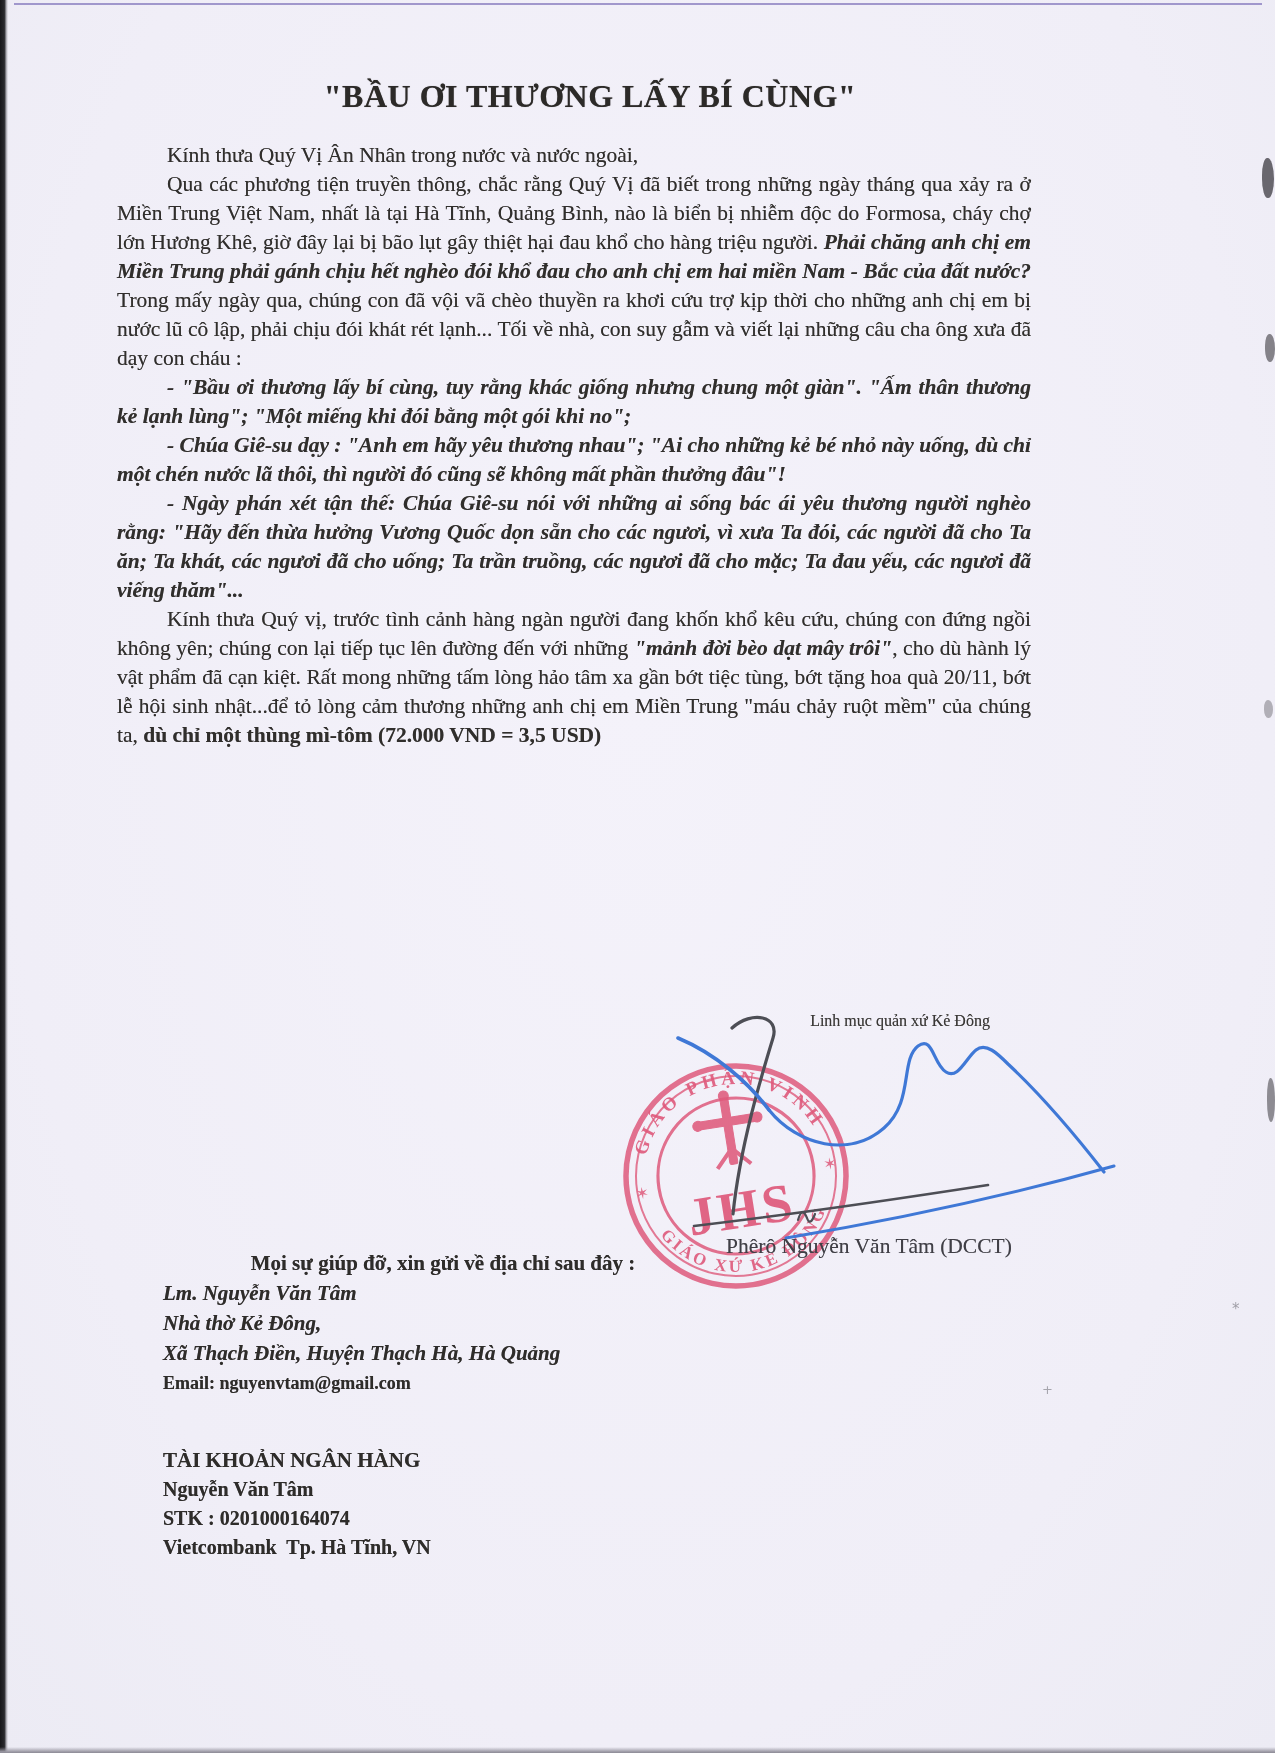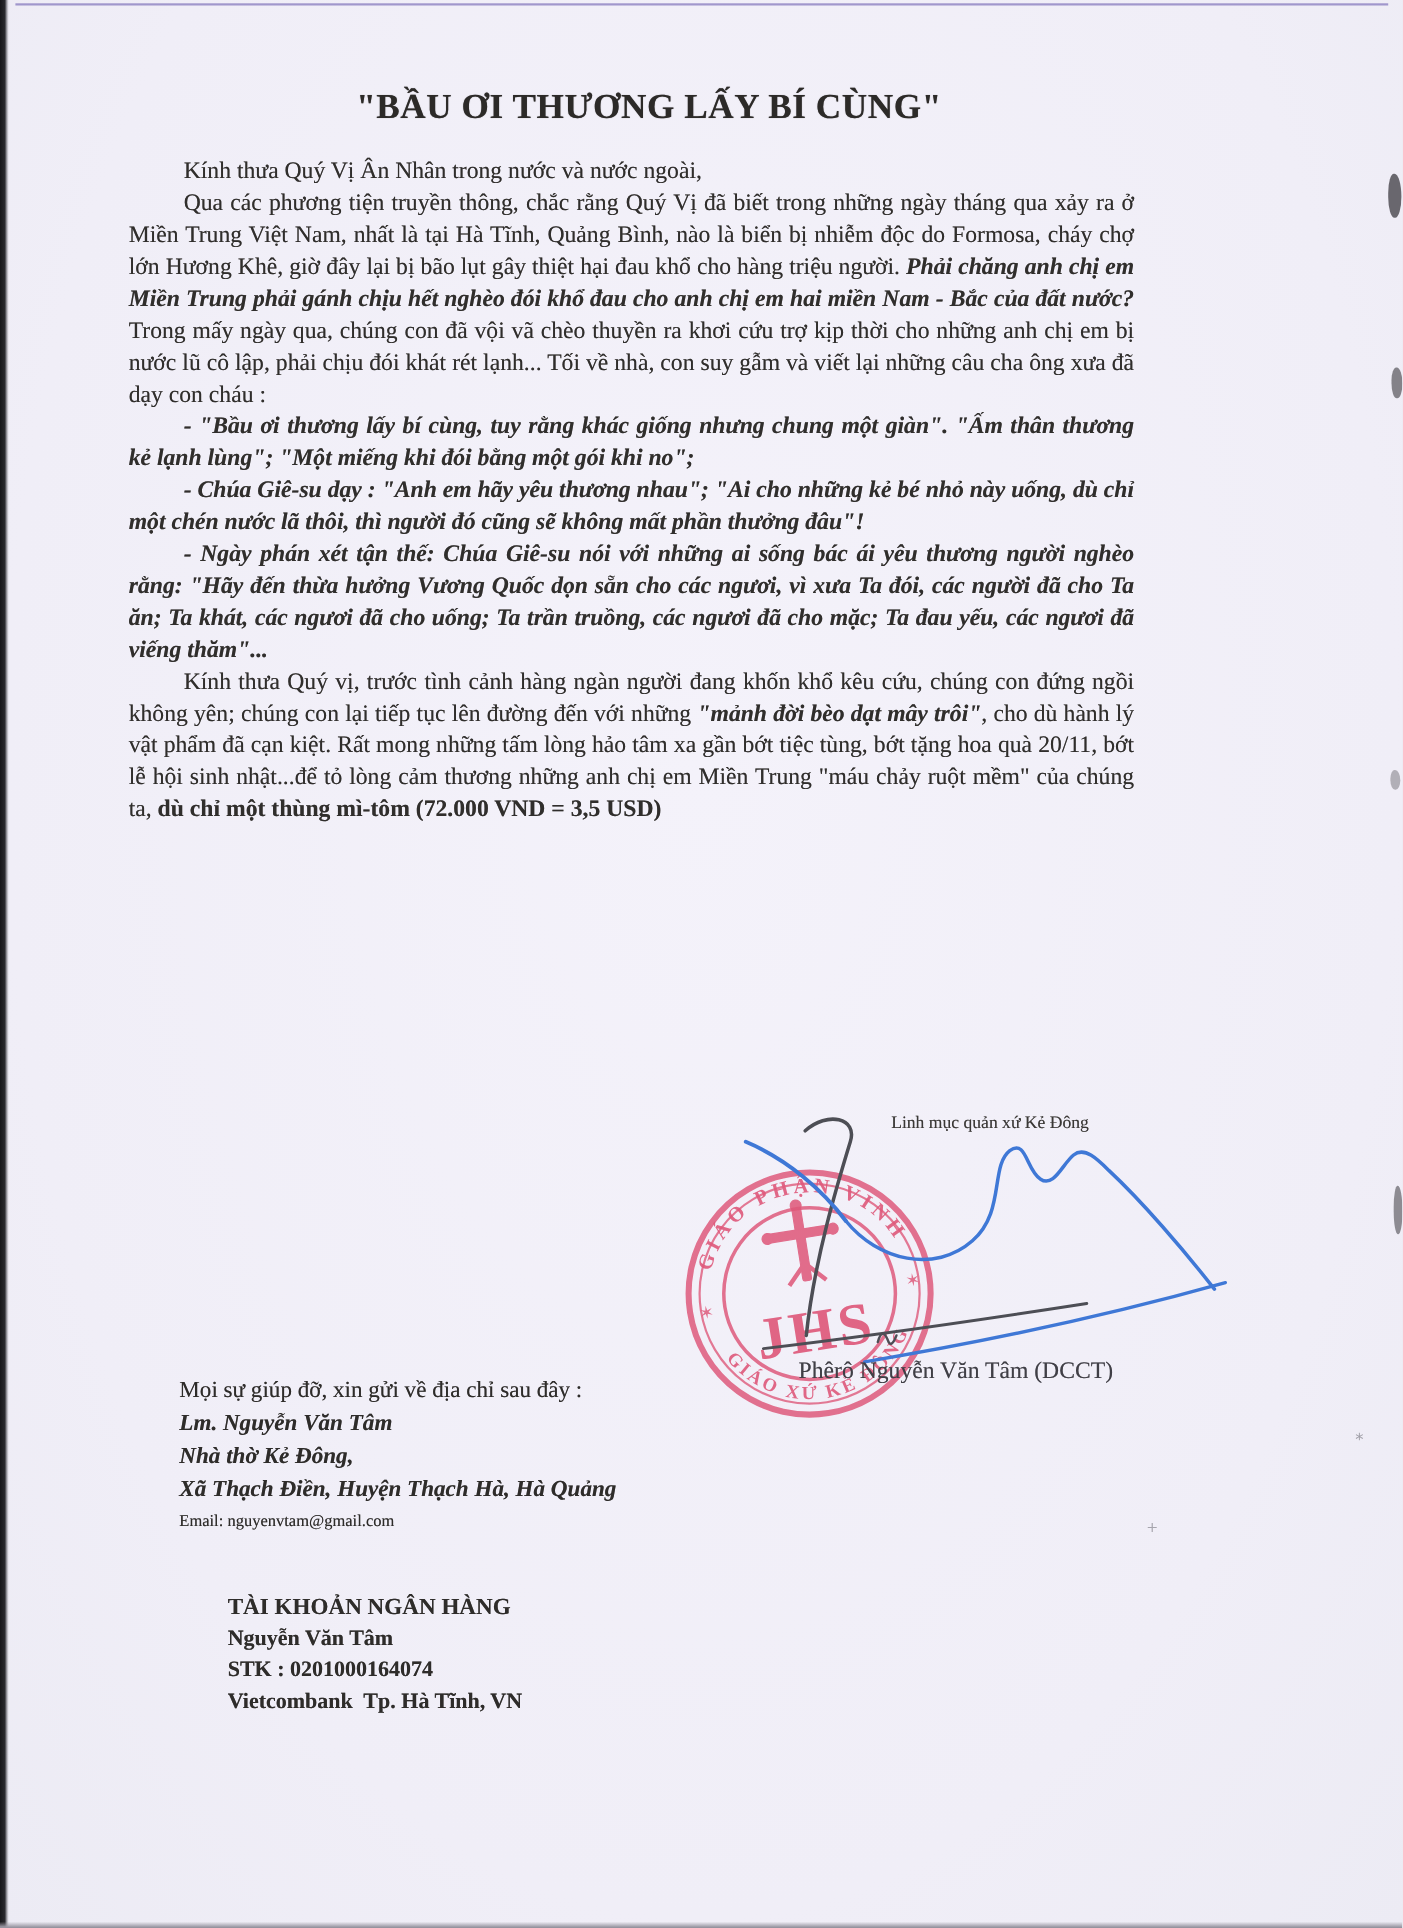--- a/index.html
+++ b/index.html
@@ -50,25 +50,25 @@
     position:absolute;left:726px;top:1234px;width:380px;
     font-size:21.5px;color:#403f46;text-shadow:0 0 .6px rgba(60,60,66,.5);
   }
   
   .stamp{position:absolute;left:596px;top:1036px;width:280px;height:280px;
     transform:rotate(-9deg);mix-blend-mode:multiply;opacity:.88;}
   .signature{position:absolute;left:636px;top:988px;width:480px;height:290px;}
   
   .contact{position:absolute;left:163px;top:1248px;width:560px;
     font-size:21px;line-height:30px;color:#2e2c2a;text-shadow:0 0 .6px rgba(50,48,46,.6);}
-  .contact .head{font-weight:normal;}
+  .contact .head{font-weight:bold;text-align:center;}
   .contact .line.bold{font-weight:bold;font-style:italic;}
-  .contact .line.regular{font-weight:normal;font-size:15px;}
+  .contact .line.regular{font-weight:bold;font-size:18px;}
   .bank{position:absolute;left:163px;top:1446px;width:560px;
-    font-size:20px;line-height:29px;color:#2e2c2a;text-shadow:0 0 .6px rgba(50,48,46,.6);margin-left:44px;}
+    font-size:20px;line-height:29px;color:#2e2c2a;text-shadow:0 0 .6px rgba(50,48,46,.6);}
   .bank .head{font-weight:bold;font-size:21px;}
   .bank .line{font-weight:bold;}
 </style>
 </head>
 <body>
 
 <div class="page">
 
   <div class="edge-left"></div>
   <div class="edge-bottom"></div>

